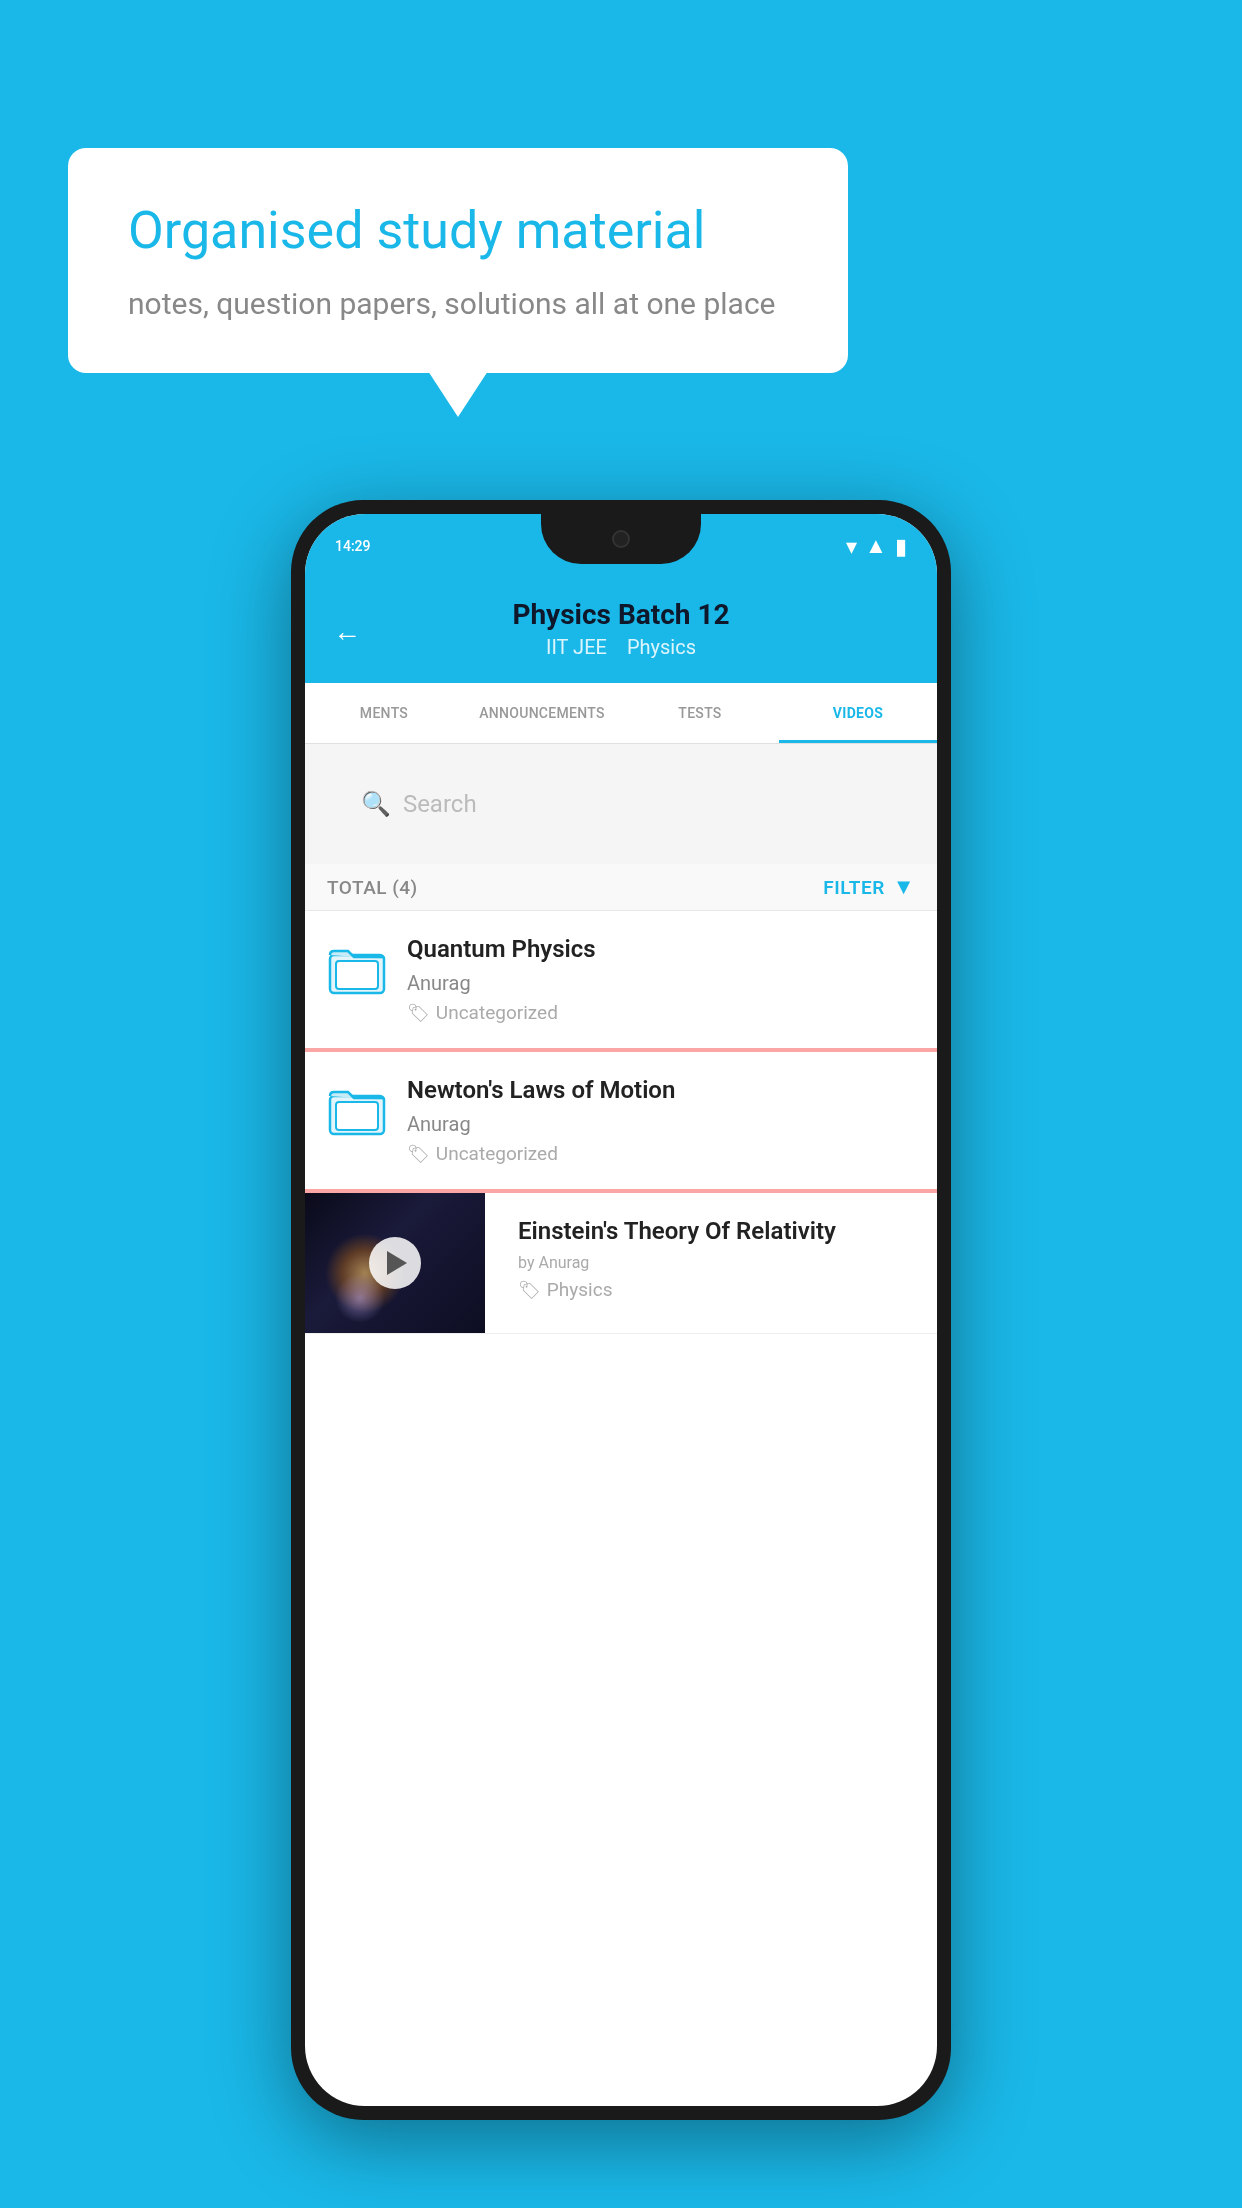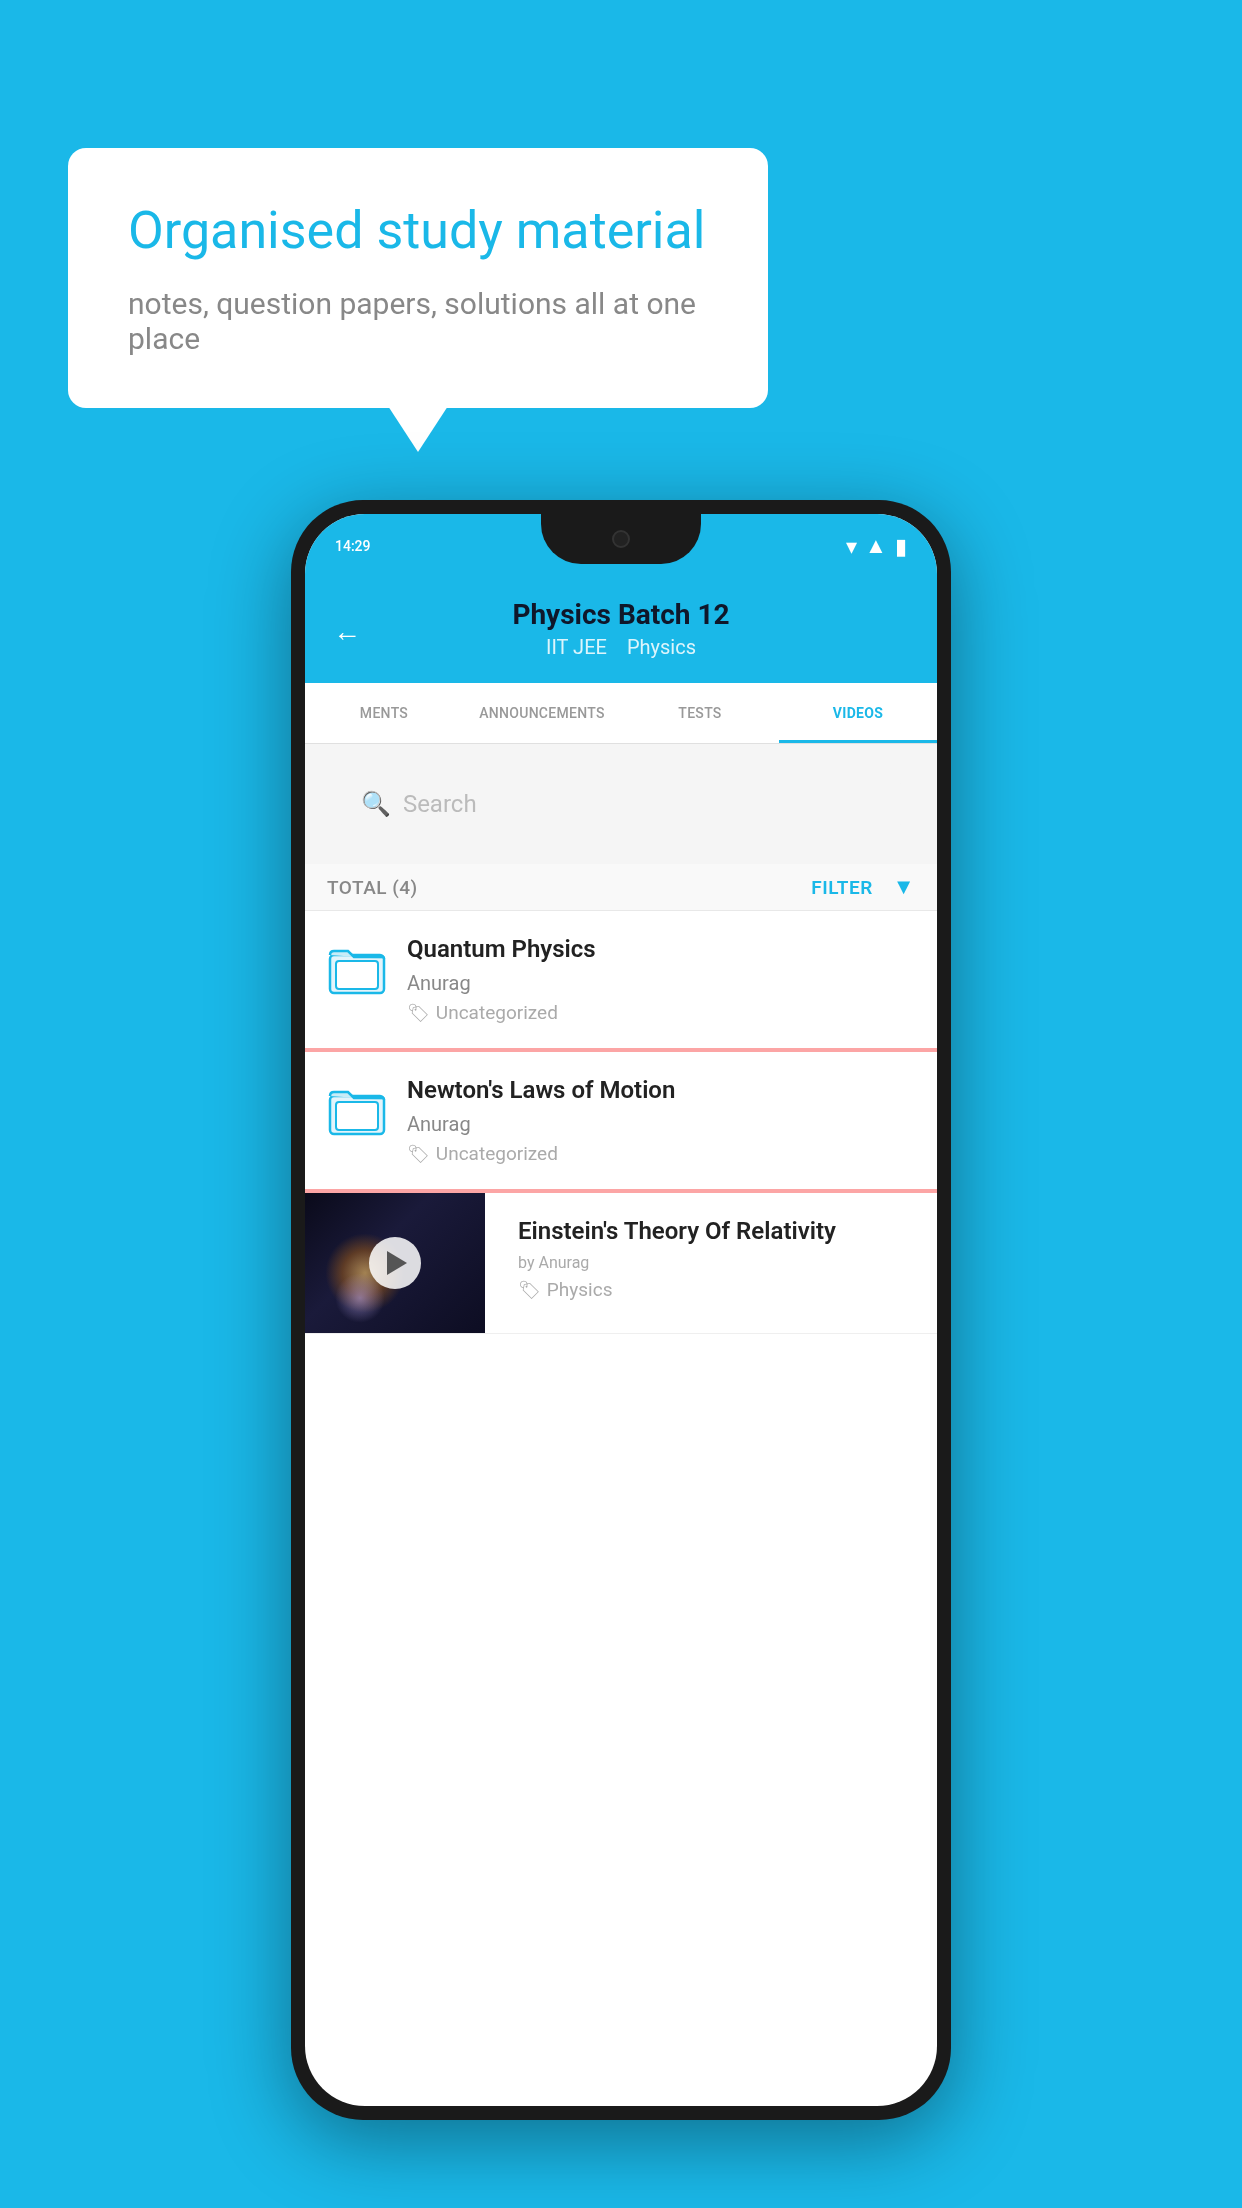--- a/index.html
+++ b/index.html
@@ -11,21 +11,21 @@
       font-family: 'Roboto', Arial, sans-serif;
       overflow: hidden;
       position: relative;
     }
 
     
     .speech-bubble-container {
       position: absolute;
       top: 148px;
       left: 68px;
-      width: 700px;
+      width: 780px;
     }
 
     .speech-bubble {
       background: white;
       border-radius: 18px;
       padding: 52px 60px 52px 60px;
       position: relative;
     }
 
     .speech-bubble::after {
@@ -263,21 +263,21 @@
     .total-label {
       color: #888;
       font-size: 19px;
       font-weight: 500;
       letter-spacing: 0.5px;
     }
 
     .filter-btn {
       display: flex;
       align-items: center;
-      gap: 20px;
+      gap: 8px;
       color: #1ab8e8;
       font-size: 19px;
       font-weight: 600;
       letter-spacing: 0.5px;
       cursor: pointer;
     }
 
     .filter-icon {
       color: #1ab8e8;
       font-size: 22px;

